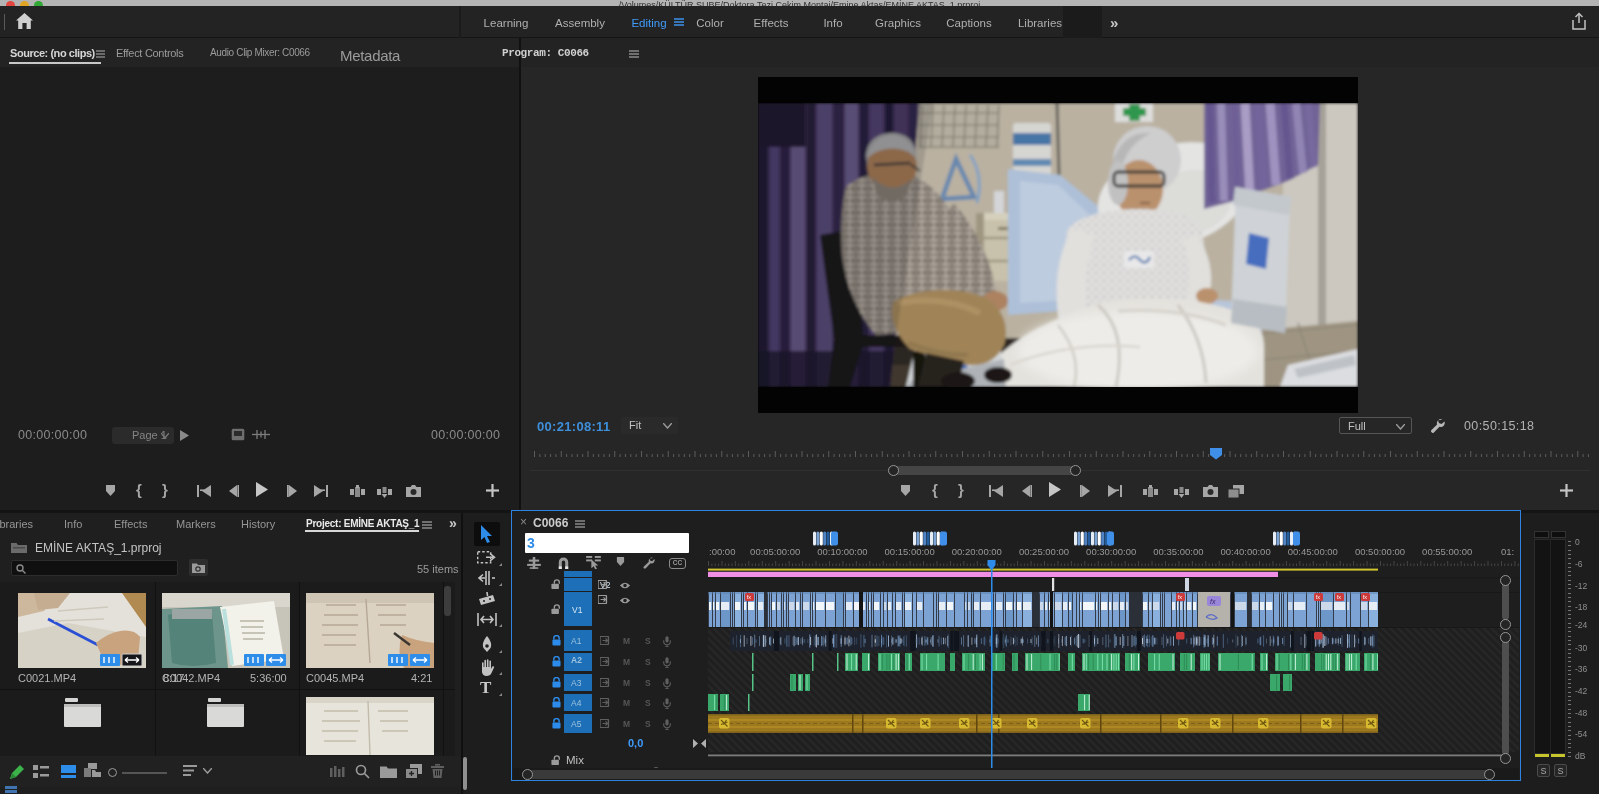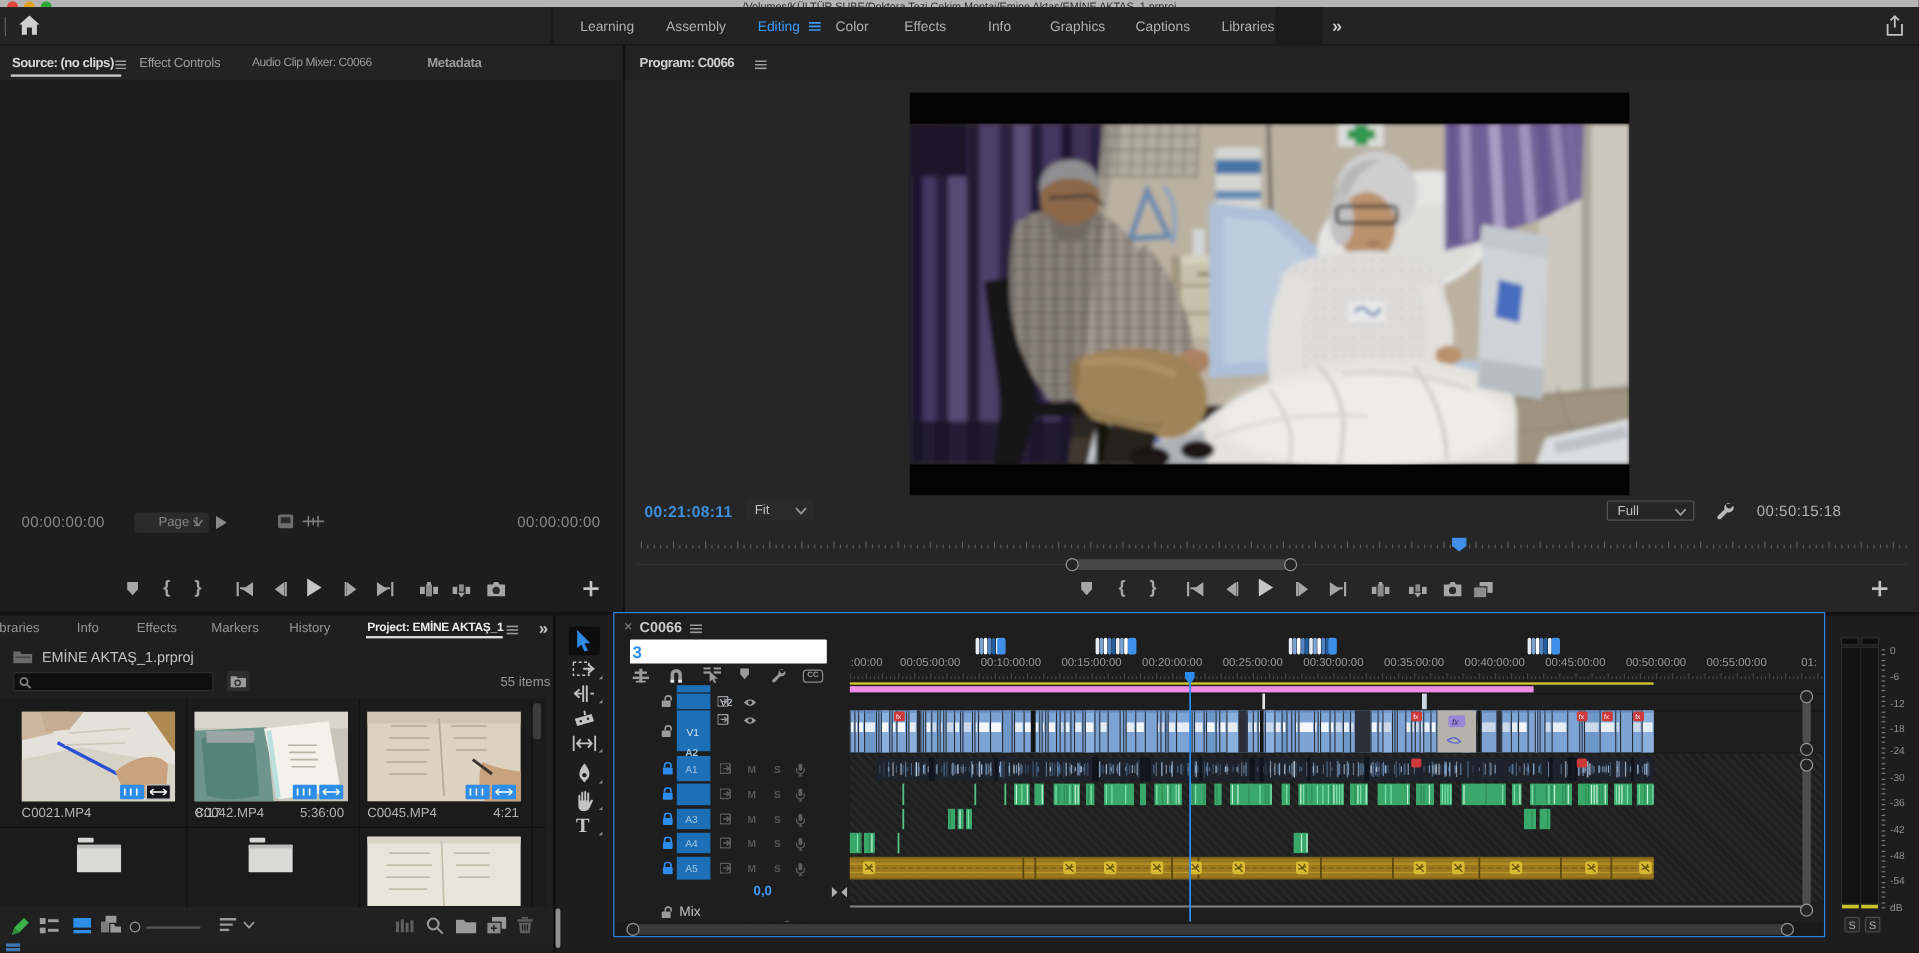--- a/index.html
+++ b/index.html
@@ -48,22 +48,22 @@
 <svg style="position:absolute;left:96px;top:50px;" width="9" height="8" viewBox="0 0 9 8">
     <g stroke="#9b9b9b" stroke-width="1.2">
       <line x1="0" y1="1" x2="9" y2="1"></line>
       <line x1="0" y1="4" x2="9" y2="4"></line>
       <line x1="0" y1="7" x2="9" y2="7"></line>
     </g>
   </svg>
 <div style="position:absolute;left:9px;top:62px;width:92px;height:2px;background:#c8c8c8;"></div>
 <div style="position:absolute;left:116px;top:47px;font-size:11px;color:#9b9b9b;font-weight:400;white-space:nowrap;letter-spacing:-0.3px;">Effect Controls</div>
 <div style="position:absolute;left:210px;top:47px;font-size:10px;color:#9b9b9b;font-weight:400;white-space:nowrap;letter-spacing:-0.35px;">Audio Clip Mixer: C0066</div>
-<div style="position:absolute;left:356px;top:47px;font-size:11px;color:#9b9b9b;font-weight:700;white-space:nowrap;letter-spacing:-0.3px;">Metadata</div>
-<div style="position:absolute;left:533px;top:47px;font-size:11px;color:#d0d0d0;font-weight:700;white-space:nowrap;letter-spacing:-0.4px;">Program: C0066</div>
+<div style="position:absolute;left:340px;top:47px;font-size:15px;color:#9b9b9b;font-weight:400;white-space:nowrap;letter-spacing:-0.3px;">Metadata</div>
+<div style="position:absolute;left:502px;top:47px;font-size:11px;color:#d0d0d0;font-weight:700;white-space:nowrap;letter-spacing:-0.4px;font-family:Liberation Mono, monospace;">Program: C0066</div>
 <svg style="position:absolute;left:629px;top:50px;" width="10" height="8" viewBox="0 0 10 8">
     <g stroke="#9b9b9b" stroke-width="1.3">
       <line x1="0" y1="1" x2="10" y2="1"></line>
       <line x1="0" y1="4" x2="10" y2="4"></line>
       <line x1="0" y1="7" x2="10" y2="7"></line>
     </g>
   </svg>
 <div style="position:absolute;left:0;top:67px;width:519px;height:443px;background:#1d1d1d;"></div>
 <div style="position:absolute;left:18px;top:428px;font-size:12.5px;color:#8a8a8a;font-weight:400;white-space:nowrap;letter-spacing:0.3px;">00:00:00:00</div>
 <div style="position:absolute;left:112px;top:427px;width:62px;height:17px;background:#2b2b2b;border-radius:3px;">
@@ -894,21 +894,21 @@
     <rect x="0" y="0" width="10" height="10" rx="1.5" fill="none" stroke="#5f5f5f" stroke-width="1.6"></rect>
     <path d="M3 5 h5 M6.5 2.5 L9 5 L6.5 7.5" stroke="#5f5f5f" stroke-width="1.3" fill="none"></path>
   </svg>
 <div style="position:absolute;left:623px;top:635.5px;font-size:8.5px;color:#565656;font-weight:700;white-space:nowrap;">M</div>
 <div style="position:absolute;left:645px;top:635.5px;font-size:8.5px;color:#565656;font-weight:700;white-space:nowrap;">S</div>
 <svg style="position:absolute;left:663px;top:635.5px;" width="8" height="11" viewBox="0 0 9 12">
     <rect x="2.7" y="0" width="3.6" height="7" rx="1.8" fill="#5f5f5f"></rect>
     <path d="M0.8 4.5 L0.8 6 A3.7 3.7 0 0 0 8.2 6 L8.2 4.5 M4.5 9.5 L4.5 12 M2.5 12 L6.5 12" stroke="#5f5f5f" stroke-width="1.2" fill="none"></path>
   </svg>
 <div style="position:absolute;left:564px;top:653px;width:28px;height:18px;background:#1d70b8;"></div>
-<div style="position:absolute;left:571px;top:622px;font-size:8.5px;color:#9fc2dc;font-weight:700;white-space:nowrap;">A2</div>
+<div style="position:absolute;left:571px;top:655px;font-size:8.5px;color:#9fc2dc;font-weight:700;white-space:nowrap;">A2</div>
 <svg style="position:absolute;left:552px;top:656px;" width="9" height="11" viewBox="0 0 10 12">
     <path d="M2 5 L2 3.5 A3 3 0 0 1 8 3.5 L8 5" fill="none" stroke="#2d8ceb" stroke-width="1.6"></path>
     <rect x="0.5" y="5" width="9" height="6.5" rx="1" fill="#2d8ceb"></rect>
   </svg>
 <svg style="position:absolute;left:600px;top:657px;" width="11" height="9" viewBox="0 0 13 10">
     <rect x="0" y="0" width="10" height="10" rx="1.5" fill="none" stroke="#5f5f5f" stroke-width="1.6"></rect>
     <path d="M3 5 h5 M6.5 2.5 L9 5 L6.5 7.5" stroke="#5f5f5f" stroke-width="1.3" fill="none"></path>
   </svg>
 <div style="position:absolute;left:623px;top:657px;font-size:8.5px;color:#565656;font-weight:700;white-space:nowrap;">M</div>
 <div style="position:absolute;left:645px;top:657px;font-size:8.5px;color:#565656;font-weight:700;white-space:nowrap;">S</div>

